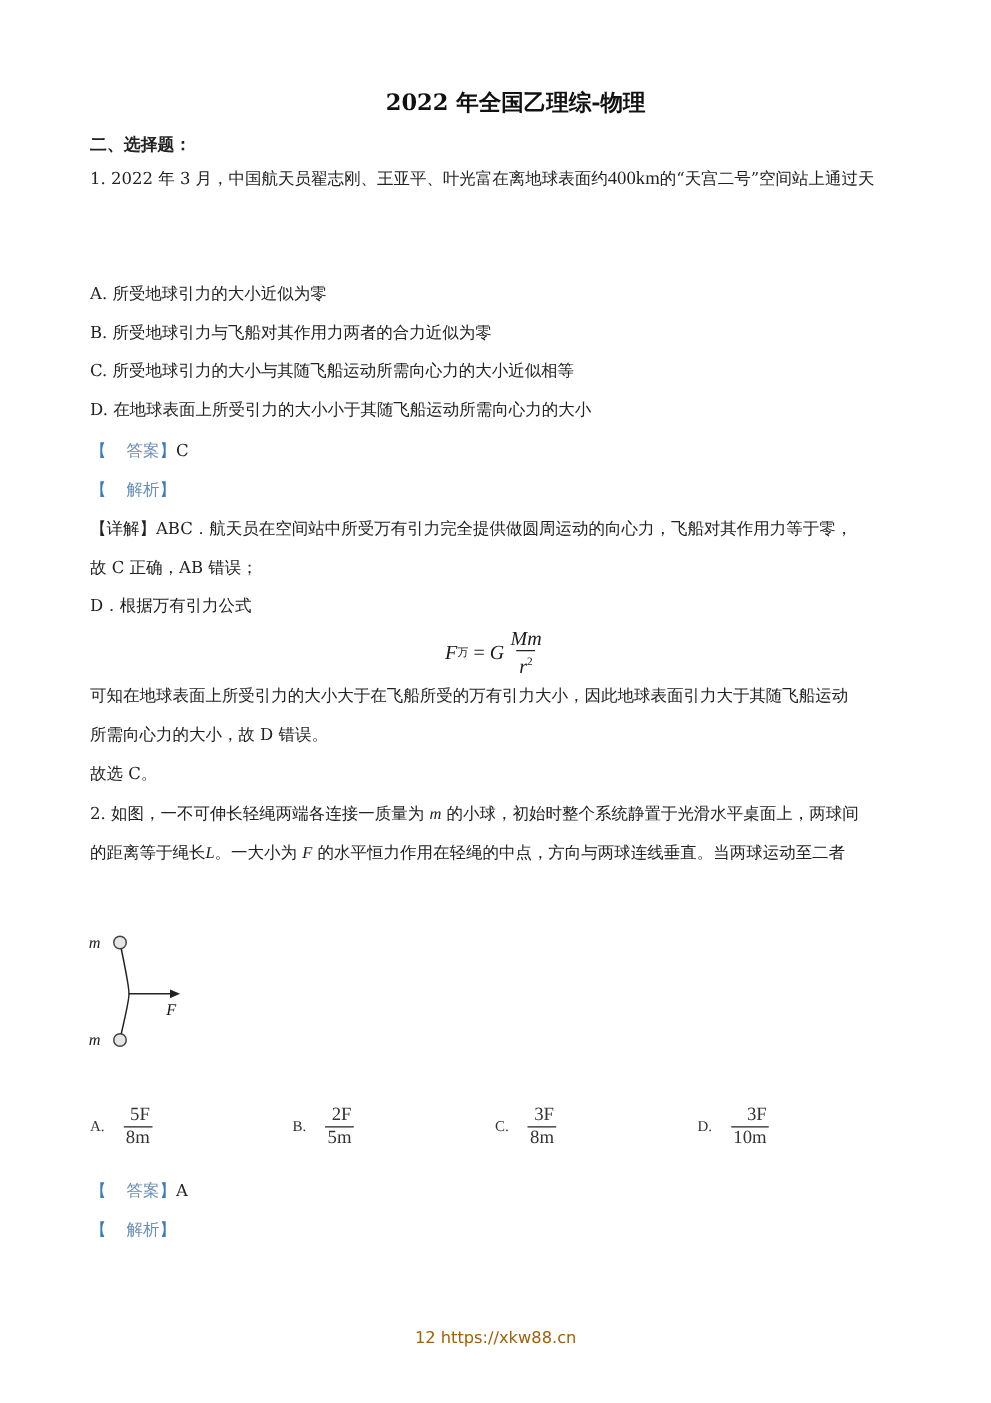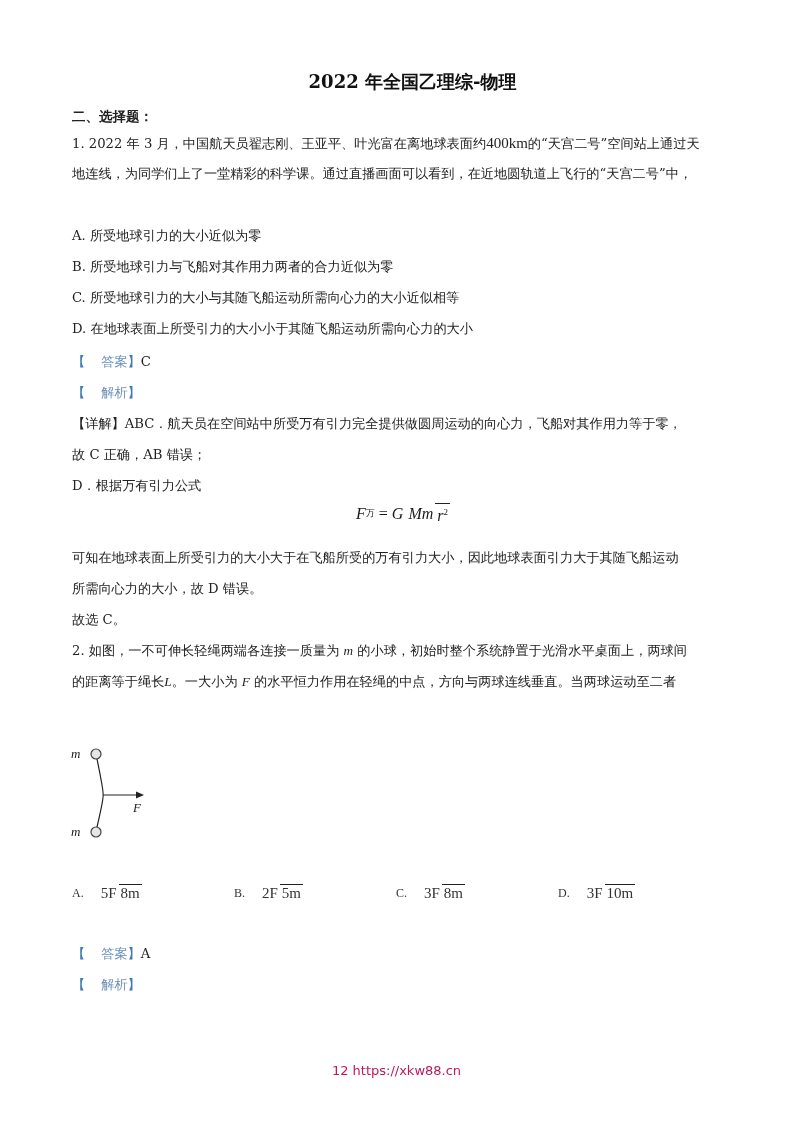--- a/index.html
+++ b/index.html
@@ -22,57 +22,56 @@
     .section-head { font-weight: bold; font-size: 13.5px; }
     .bracket { color: #3f7bb5; }
     .tag-text { color: #6a8fb5; margin-left: 16px; }
     .ital { font-style: italic; font-family: "Liberation Serif", serif; }
     .big-num { font-family: "Liberation Serif", serif; font-size: 15px; }
     .formula {
       position: absolute; left: 356px; top: 503px;
       font-family: "Liberation Serif", serif; font-size: 16px;
       display: flex; align-items: center;
     }
-    .frac { display: inline-flex; flex-direction: row; align-items: center; vertical-align: middle; margin: 0 3px; }
+    .frac { display: inline-flex; flex-direction: column; align-items: center; vertical-align: middle; margin: 0 3px; }
     .frac .num { padding: 0 2px; line-height: 17px; }
     .frac .den { border-top: 1px solid #222; padding: 0 2px; line-height: 17px; }
     .sub { font-size: 9px; vertical-align: -4px; font-style: normal; }
     .sup { font-size: 9px; vertical-align: 6px; }
     .inline-frac {
       display: inline-flex; flex-direction: column; align-items: center; vertical-align: middle;
       font-family: "Liberation Serif", serif; font-size: 14px; margin: 0 2px;
       position: relative; top: -1px;
     }
     .inline-frac .num { line-height: 15px; }
     .inline-frac .den { border-top: 1px solid #222; line-height: 15px; padding: 0 1px; }
     .choice {
       position: absolute; top: 884px; display: flex; align-items: center;
       font-family: "Liberation Serif", serif; font-size: 13px; color: #333;
     }
     .choice .label { margin-right: 12px; font-size: 12px; }
     .choice .frac { font-size: 15px; align-items: flex-end; }
     .footer {
       position: absolute; left: 0; width: 793px; top: 1063px; text-align: center;
-      font-family: "DejaVu Sans", sans-serif; font-size: 13px; color: #be185d;
+      font-family: "DejaVu Sans", sans-serif; font-size: 13px; color: #a16207;
     }
     .diagram { position: absolute; left: 68px; top: 745px; }
   </style>
 </head>
 <body>
 
 <div class="page">
 
   <div class="title">2022 年全国乙理综-物理</div>
 
   <div class="line section-head" style="top:106px">二、选择题：</div>
 
   <div class="line" style="top:133px">
     <span>1. 2022 年 3 月，中国航天员翟志刚、王亚平、叶光富在离地球表面约</span><span class="big-num">400km</span><span>的“天宫二号”空间站上通过天</span>
   </div>
-  <div class="line" style="top:164px">地连线，为同学们上了一堂精彩的科学课。通过直播画面可以看到，在近地圆轨道上飞行的“天宫二号”中，</div>
 
   <div class="line" style="top:226px">
     <span>A.</span> <span>所受地球引力的大小近似为零</span>
   </div>
   <div class="line" style="top:257px">
     <span>B.</span> <span>所受地球引力与飞船对其作用力两者的合力近似为零</span>
   </div>
   <div class="line" style="top:319px">
     <span>D.</span> <span>在地球表面上所受引力的大小小于其随飞船运动所需向心力的大小</span>
   </div>

